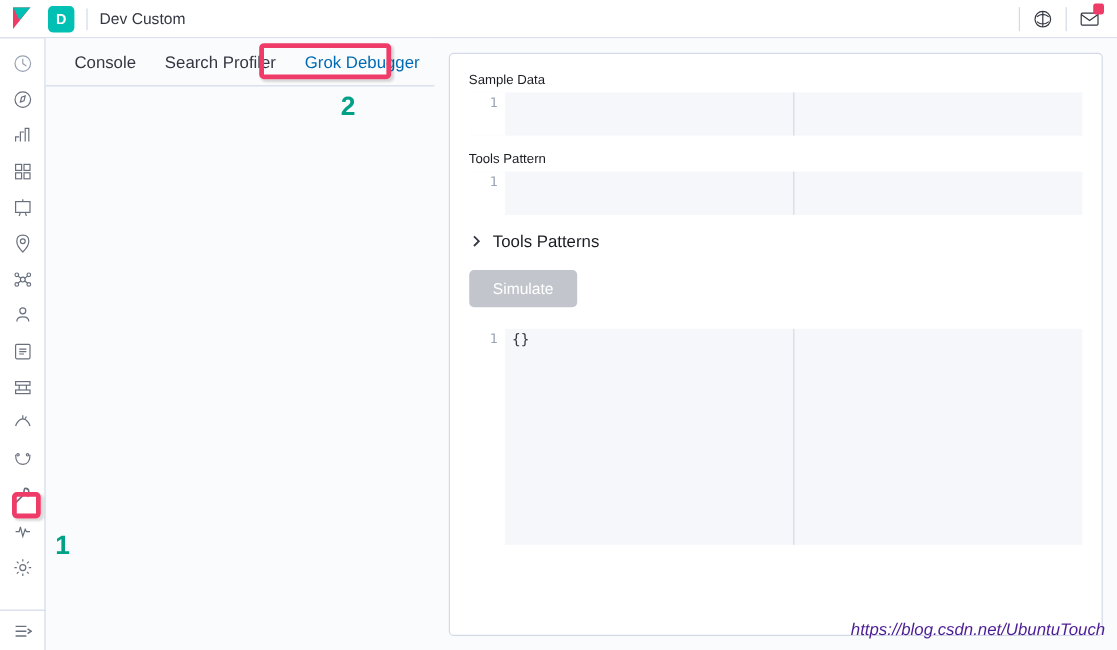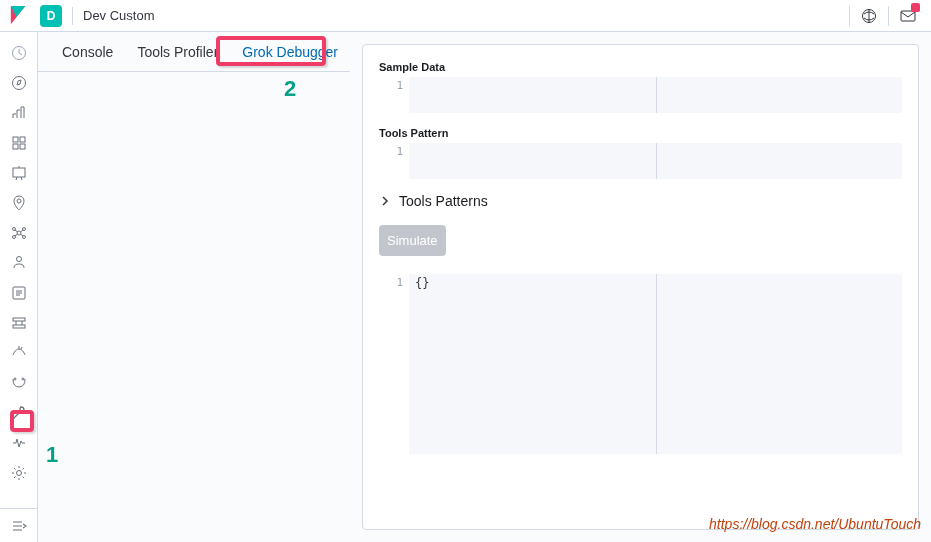--- a/index.html
+++ b/index.html
@@ -166,21 +166,21 @@
 .panel {
   background: #fff;
   border: 1px solid #d3dae6;
   border-radius: 4px;
   padding: 16px;
   min-height: 100%;
 }
 
 .section-label {
   font-size: 11px;
-  font-weight: 700;
+  font-weight: 400;
   color: #1a1c21;
   margin-bottom: 4px;
 }
 
 .code-editor {
   display: flex;
   border: 0;
   background: #f5f7fa;
   height: 36px;
   margin-bottom: 14px;
@@ -224,21 +224,21 @@
   color: #1a1c21;
   margin: 4px 0 16px 0;
   cursor: pointer;
 }
 
 .simulate-btn {
   background: #c2c6cc;
   color: #fff;
   border: none;
   border-radius: 4px;
-  padding: 8px 8px;
+  padding: 8px 20px;
   font-size: 13px;
   cursor: not-allowed;
   margin-bottom: 18px;
 }
 
 
 .annot-box {
   position: absolute;
   border: 4px solid #ee3b67;
   border-radius: 4px;
@@ -252,21 +252,21 @@
   font-weight: 700;
   color: #00a187;
   z-index: 51;
   pointer-events: none;
 }
 .watermark {
   position: absolute;
   right: 10px;
   bottom: 10px;
   font-size: 14px;
-  color: #c2410c;
+  color: #4c1d95;
   font-style: italic;
   pointer-events: none;
   z-index: 60;
   text-align: center;
 }
 </style>
 </head>
 <body>
 
 <div class="header">
@@ -407,21 +407,21 @@
         </svg>
     </div>
   </div>
 
   <div class="main">
     <div class="tabs">
       <div class="tab">
         <span>Console</span>
       </div>
       <div class="tab">
-        <span>Tools Profiler</span>
+        <span>Search Profiler</span>
       </div>
       <div class="tab selected">
         <span>Grok Debugger</span>
       </div>
     </div>
 
     <div class="content-wrap">
       <div class="panel">
 
         <div class="section-label">Sample Data</div>

